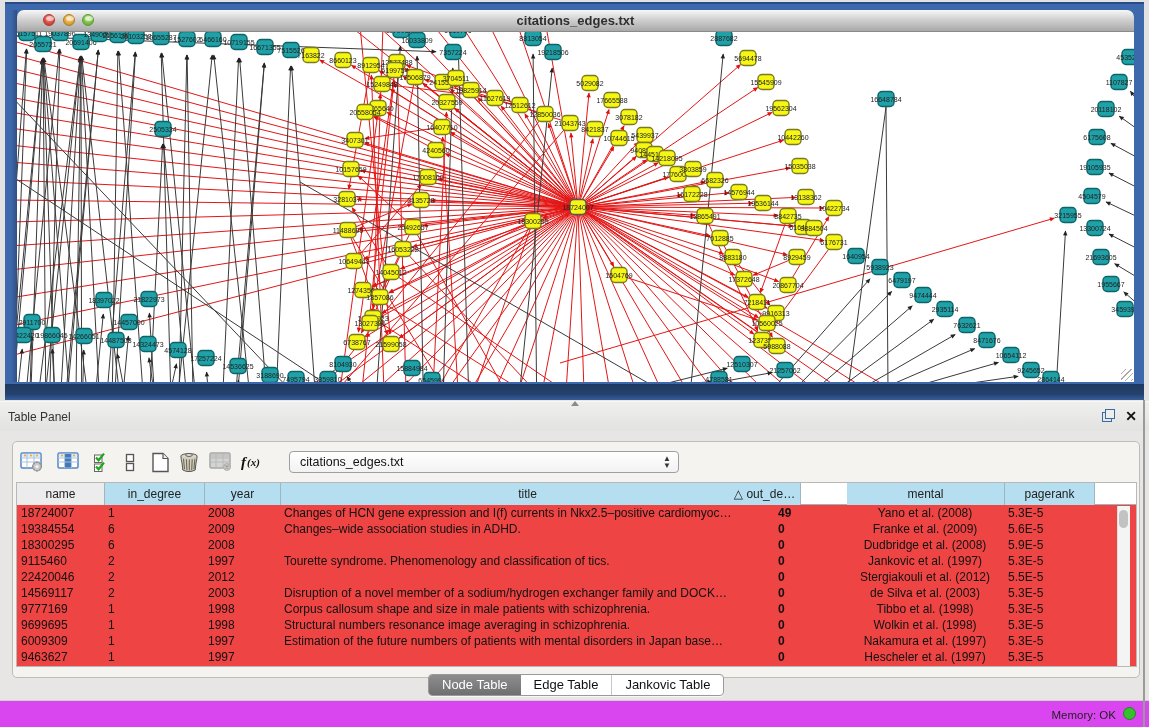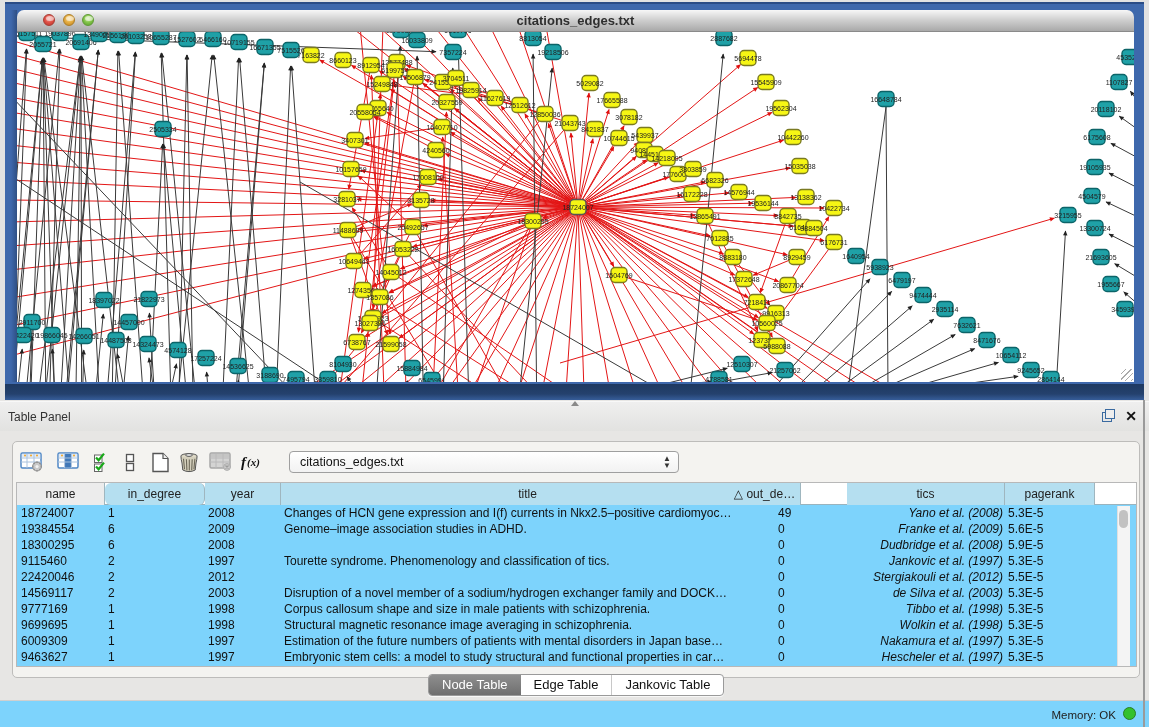--- a/index.html
+++ b/index.html
@@ -19,41 +19,41 @@
 #phead{position:absolute;left:0;top:1px;width:100%;height:29px;background:linear-gradient(#efefef,#e2e2e0);border-top:1px solid #f8f8f8;}
 #phead .pt{position:absolute;left:8px;top:8px;font-size:12px;color:#333;}
 #phead .float{position:absolute;right:34px;top:7px;width:13px;height:13px;}
 #phead .clo{position:absolute;right:12px;top:6px;font-size:14px;font-weight:bold;color:#111;}
 #pbox{position:absolute;left:12px;top:41px;width:1128px;height:237px;background:#f4f3f0;border:1px solid #bdbcba;border-radius:5px;box-sizing:border-box;}
 #toolbar{position:absolute;left:6px;top:8px;height:26px;}
 #toolbar svg{vertical-align:top;}
 #combo{position:absolute;left:276px;top:9px;width:390px;height:22px;background:linear-gradient(#fff,#f2f2f2);border:1px solid #9f9f9f;border-radius:4px;box-sizing:border-box;font-size:12.5px;color:#111;line-height:20px;padding-left:10px;}
 #combo .ud{position:absolute;right:7px;top:3px;font-size:8px;color:#333;line-height:7px;text-align:center;}
 
-#tbl{position:absolute;left:3px;top:40px;width:1121px;height:185px;background:#7dd3fc;border:1px solid #b8b8b8;box-sizing:border-box;overflow:hidden;}
+#tbl{position:absolute;left:3px;top:40px;width:1121px;height:185px;background:#ef4444;border:1px solid #b8b8b8;box-sizing:border-box;overflow:hidden;}
 #thead{position:absolute;left:0;top:0;width:1119px;height:22px;background:#fff;border-bottom:1px solid #9ab3bd;box-sizing:border-box;}
 .hc{position:absolute;top:0;height:22px;line-height:22px;text-align:center;font-size:12px;color:#222;border-right:1px solid #9fb6bf;box-sizing:border-box;background:#b5dff0;}
 #rows{position:absolute;left:0;top:22px;width:1100px;}
 .trow{position:relative;height:16px;line-height:16px;font-size:12px;color:#111;white-space:nowrap;}
 .trow span{position:absolute;top:0;display:block;overflow:hidden;}
 .c-name{left:4px;width:84px;}
 .c-ind{left:88px;width:97px;padding-left:3px;}
 .c-year{left:188px;width:76px;padding-left:3px;}
 .c-title{left:264px;width:492px;padding-left:3px;}
-.c-out{left:758px;width:72px;padding-left:3px;}
-.c-short{left:830px;width:156px;text-align:right;font-style:italic;}
+.c-out{left:758px;width:72px;padding-left:3px;font-weight:bold;}
+.c-short{left:830px;width:156px;text-align:center;}
 .c-pr{left:988px;width:90px;padding-left:3px;}
 #vscroll{position:absolute;right:6px;top:23px;width:12px;height:160px;background:#f4f4f4;border-left:1px solid #e0e0e0;}
 #vscroll .th{position:absolute;left:1px;top:4px;width:9px;height:18px;border-radius:5px;background:#c2c2c2;}
 
 #segs{position:absolute;left:428px;top:274px;height:20px;border-radius:4px;border:1px solid #9a9a9a;background:#fff;box-shadow:0 1px 0 rgba(255,255,255,.7);overflow:hidden;white-space:nowrap;}
 #segs span{display:inline-block;height:20px;line-height:20px;padding:0 13px;font-size:13px;color:#111;vertical-align:top;text-align:right;}
 #segs .sel{background:linear-gradient(#8e8e8e,#6f6f6f);color:#fff;}
 #segs .dv{display:inline-block;padding:0 !important;width:1px;height:20px;background:#c8c8c8;vertical-align:top;}
-#status{position:absolute;left:0;top:300px;width:1149px;height:27px;background:#7dd3fc;border-top:1px solid #cfcfcf;}
+#status{position:absolute;left:0;top:300px;width:1149px;height:27px;background:#d946ef;border-top:1px solid #cfcfcf;}
 #status .m{position:absolute;right:33px;top:8px;font-size:11.5px;color:#222;}
 #status .dot{position:absolute;right:13px;top:6px;width:13px;height:13px;border-radius:50%;background:#33c12e;border:1.5px solid #2a7d26;box-sizing:border-box;}
 #redge{position:absolute;right:4px;top:0;width:2px;height:327px;background:#9a9a9a;}
 </style></head>
 <body>
 <div id="mdi">
     <div class="shadowb"></div>
   </div>
 <div id="winshadow"></div>
 <div id="win">
@@ -969,42 +969,42 @@
 
 <g transform="translate(222,0)">
             <text x="0" y="17" font-family="Liberation Serif,serif" font-style="italic" font-weight="bold" font-size="15" fill="#111">f</text>
             <text x="6" y="16" font-family="Liberation Serif,serif" font-style="italic" font-weight="bold" font-size="11" fill="#111">(x)</text>
           </g>
 </svg></div>
     <div id="combo">citations_edges.txt<span class="ud">▲<br>▼</span></div>
     <div id="tbl">
       <div id="thead">
         <div class="hc" style="left:0;width:88px;background:#ececec;">name</div>
-        <div class="hc" style="left:88px;width:100px;border-radius:6px;">in_degree</div>
+        <div class="hc" style="left:88px;width:100px;">in_degree</div>
         <div class="hc" style="left:188px;width:76px;">year</div>
         <div class="hc" style="left:264px;width:494px;">title</div>
         <div class="hc" style="left:712px;width:72px;">△ out_de…</div>
-        <div class="hc" style="left:830px;width:158px;">tics</div>
+        <div class="hc" style="left:830px;width:158px;">mental</div>
         <div class="hc" style="left:988px;width:90px;">pagerank</div>
       </div>
       <div id="rows">
 <div class="trow">
             <span class="c-name">18724007</span>
             <span class="c-ind">1</span>
             <span class="c-year">2008</span>
             <span class="c-title">Changes of HCN gene expression and I(f) currents in Nkx2.5–positive cardiomyoc…</span>
             <span class="c-out">49</span>
             <span class="c-short">Yano et al. (2008)</span>
             <span class="c-pr">5.3E-5</span>
           </div>
 <div class="trow">
             <span class="c-name">19384554</span>
             <span class="c-ind">6</span>
             <span class="c-year">2009</span>
-            <span class="c-title">Genome–image association studies in ADHD.</span>
+            <span class="c-title">Changes–wide association studies in ADHD.</span>
             <span class="c-out">0</span>
             <span class="c-short">Franke et al. (2009)</span>
             <span class="c-pr">5.6E-5</span>
           </div>
 <div class="trow">
             <span class="c-name">18300295</span>
             <span class="c-ind">6</span>
             <span class="c-year">2008</span>
             <span class="c-out">0</span>
             <span class="c-short">Dudbridge et al. (2008)</span>
@@ -1042,39 +1042,38 @@
             <span class="c-year">1998</span>
             <span class="c-title">Corpus callosum shape and size in male patients with schizophrenia.</span>
             <span class="c-out">0</span>
             <span class="c-short">Tibbo et al. (1998)</span>
             <span class="c-pr">5.3E-5</span>
           </div>
 <div class="trow">
             <span class="c-name">9699695</span>
             <span class="c-ind">1</span>
             <span class="c-year">1998</span>
-            <span class="c-title">Structural magnetic resonance image averaging in schizophrenia.</span>
+            <span class="c-title">Structural numbers resonance image averaging in schizophrenia.</span>
             <span class="c-out">0</span>
             <span class="c-short">Wolkin et al. (1998)</span>
             <span class="c-pr">5.3E-5</span>
           </div>
 <div class="trow">
             <span class="c-name">6009309</span>
             <span class="c-ind">1</span>
             <span class="c-year">1997</span>
             <span class="c-title">Estimation of the future numbers of patients with mental disorders in Japan base…</span>
             <span class="c-out">0</span>
             <span class="c-short">Nakamura et al. (1997)</span>
             <span class="c-pr">5.3E-5</span>
           </div>
 <div class="trow">
             <span class="c-name">9463627</span>
             <span class="c-ind">1</span>
             <span class="c-year">1997</span>
-            <span class="c-title">Embryonic stem cells: a model to study structural and functional properties in car…</span>
             <span class="c-out">0</span>
             <span class="c-short">Hescheler et al. (1997)</span>
             <span class="c-pr">5.3E-5</span>
           </div>
       </div>
       <div id="vscroll">
           <div class="th"></div>
         </div>
     </div>
   </div>

